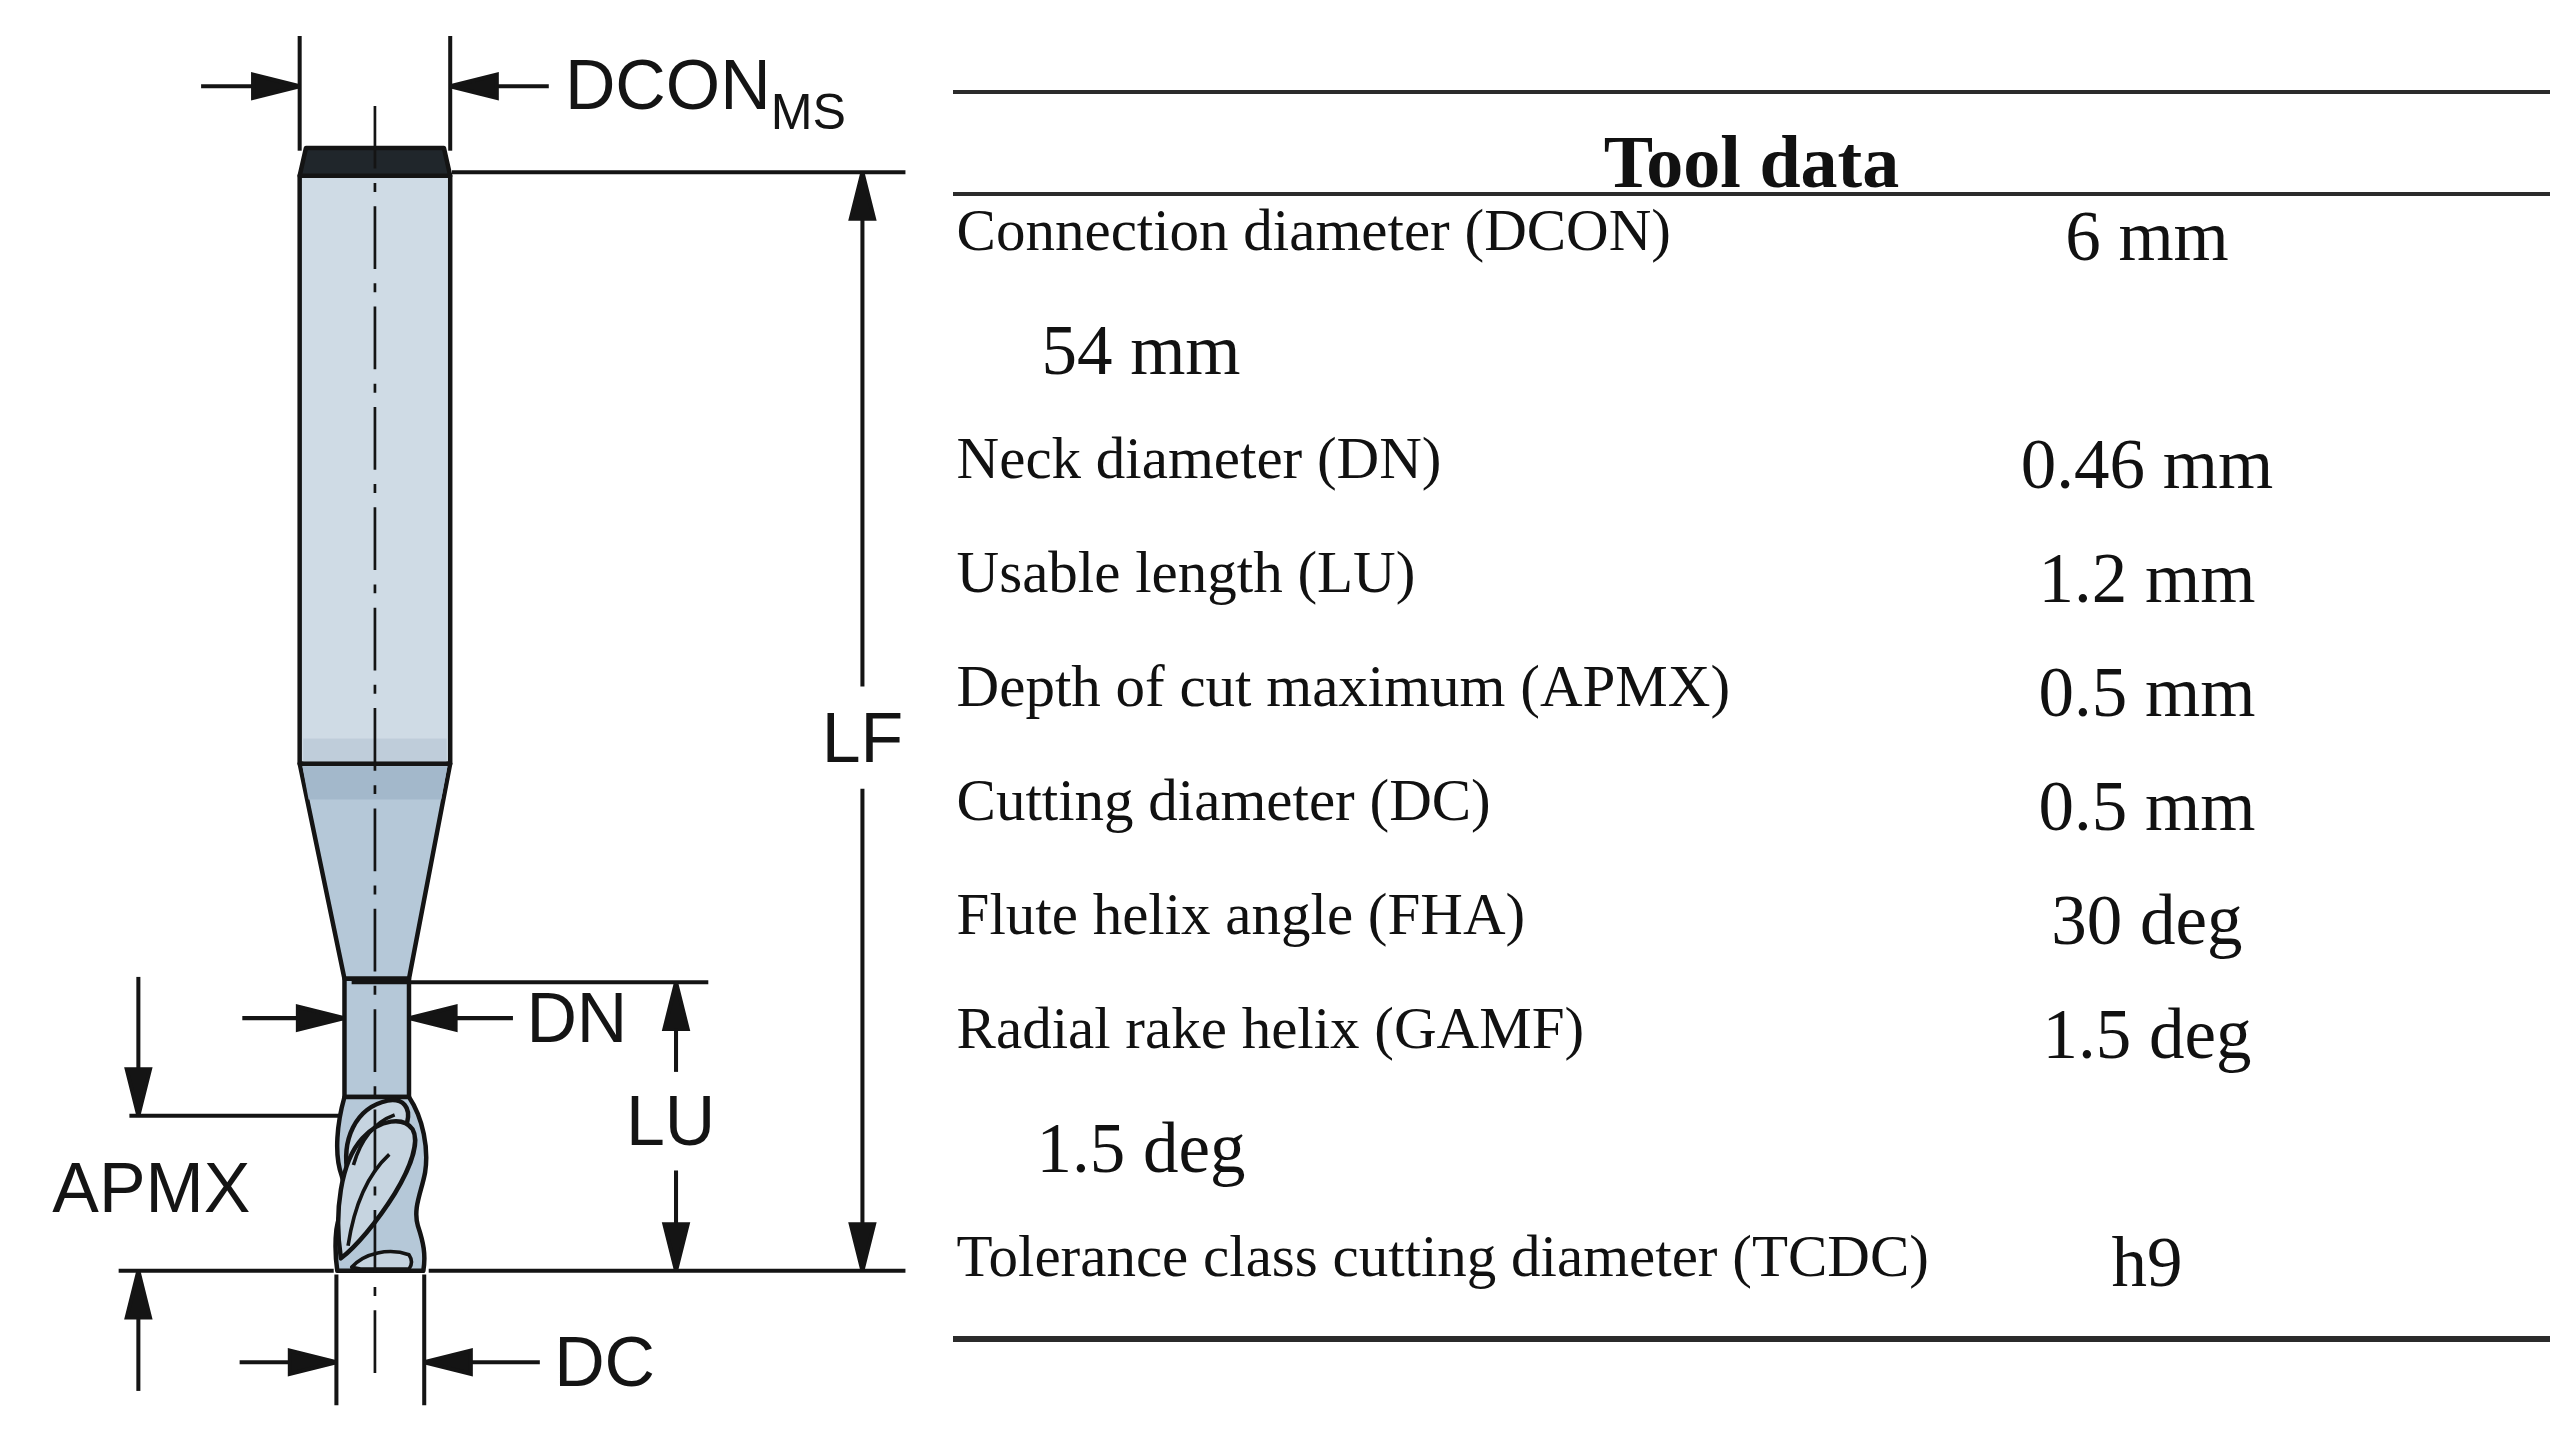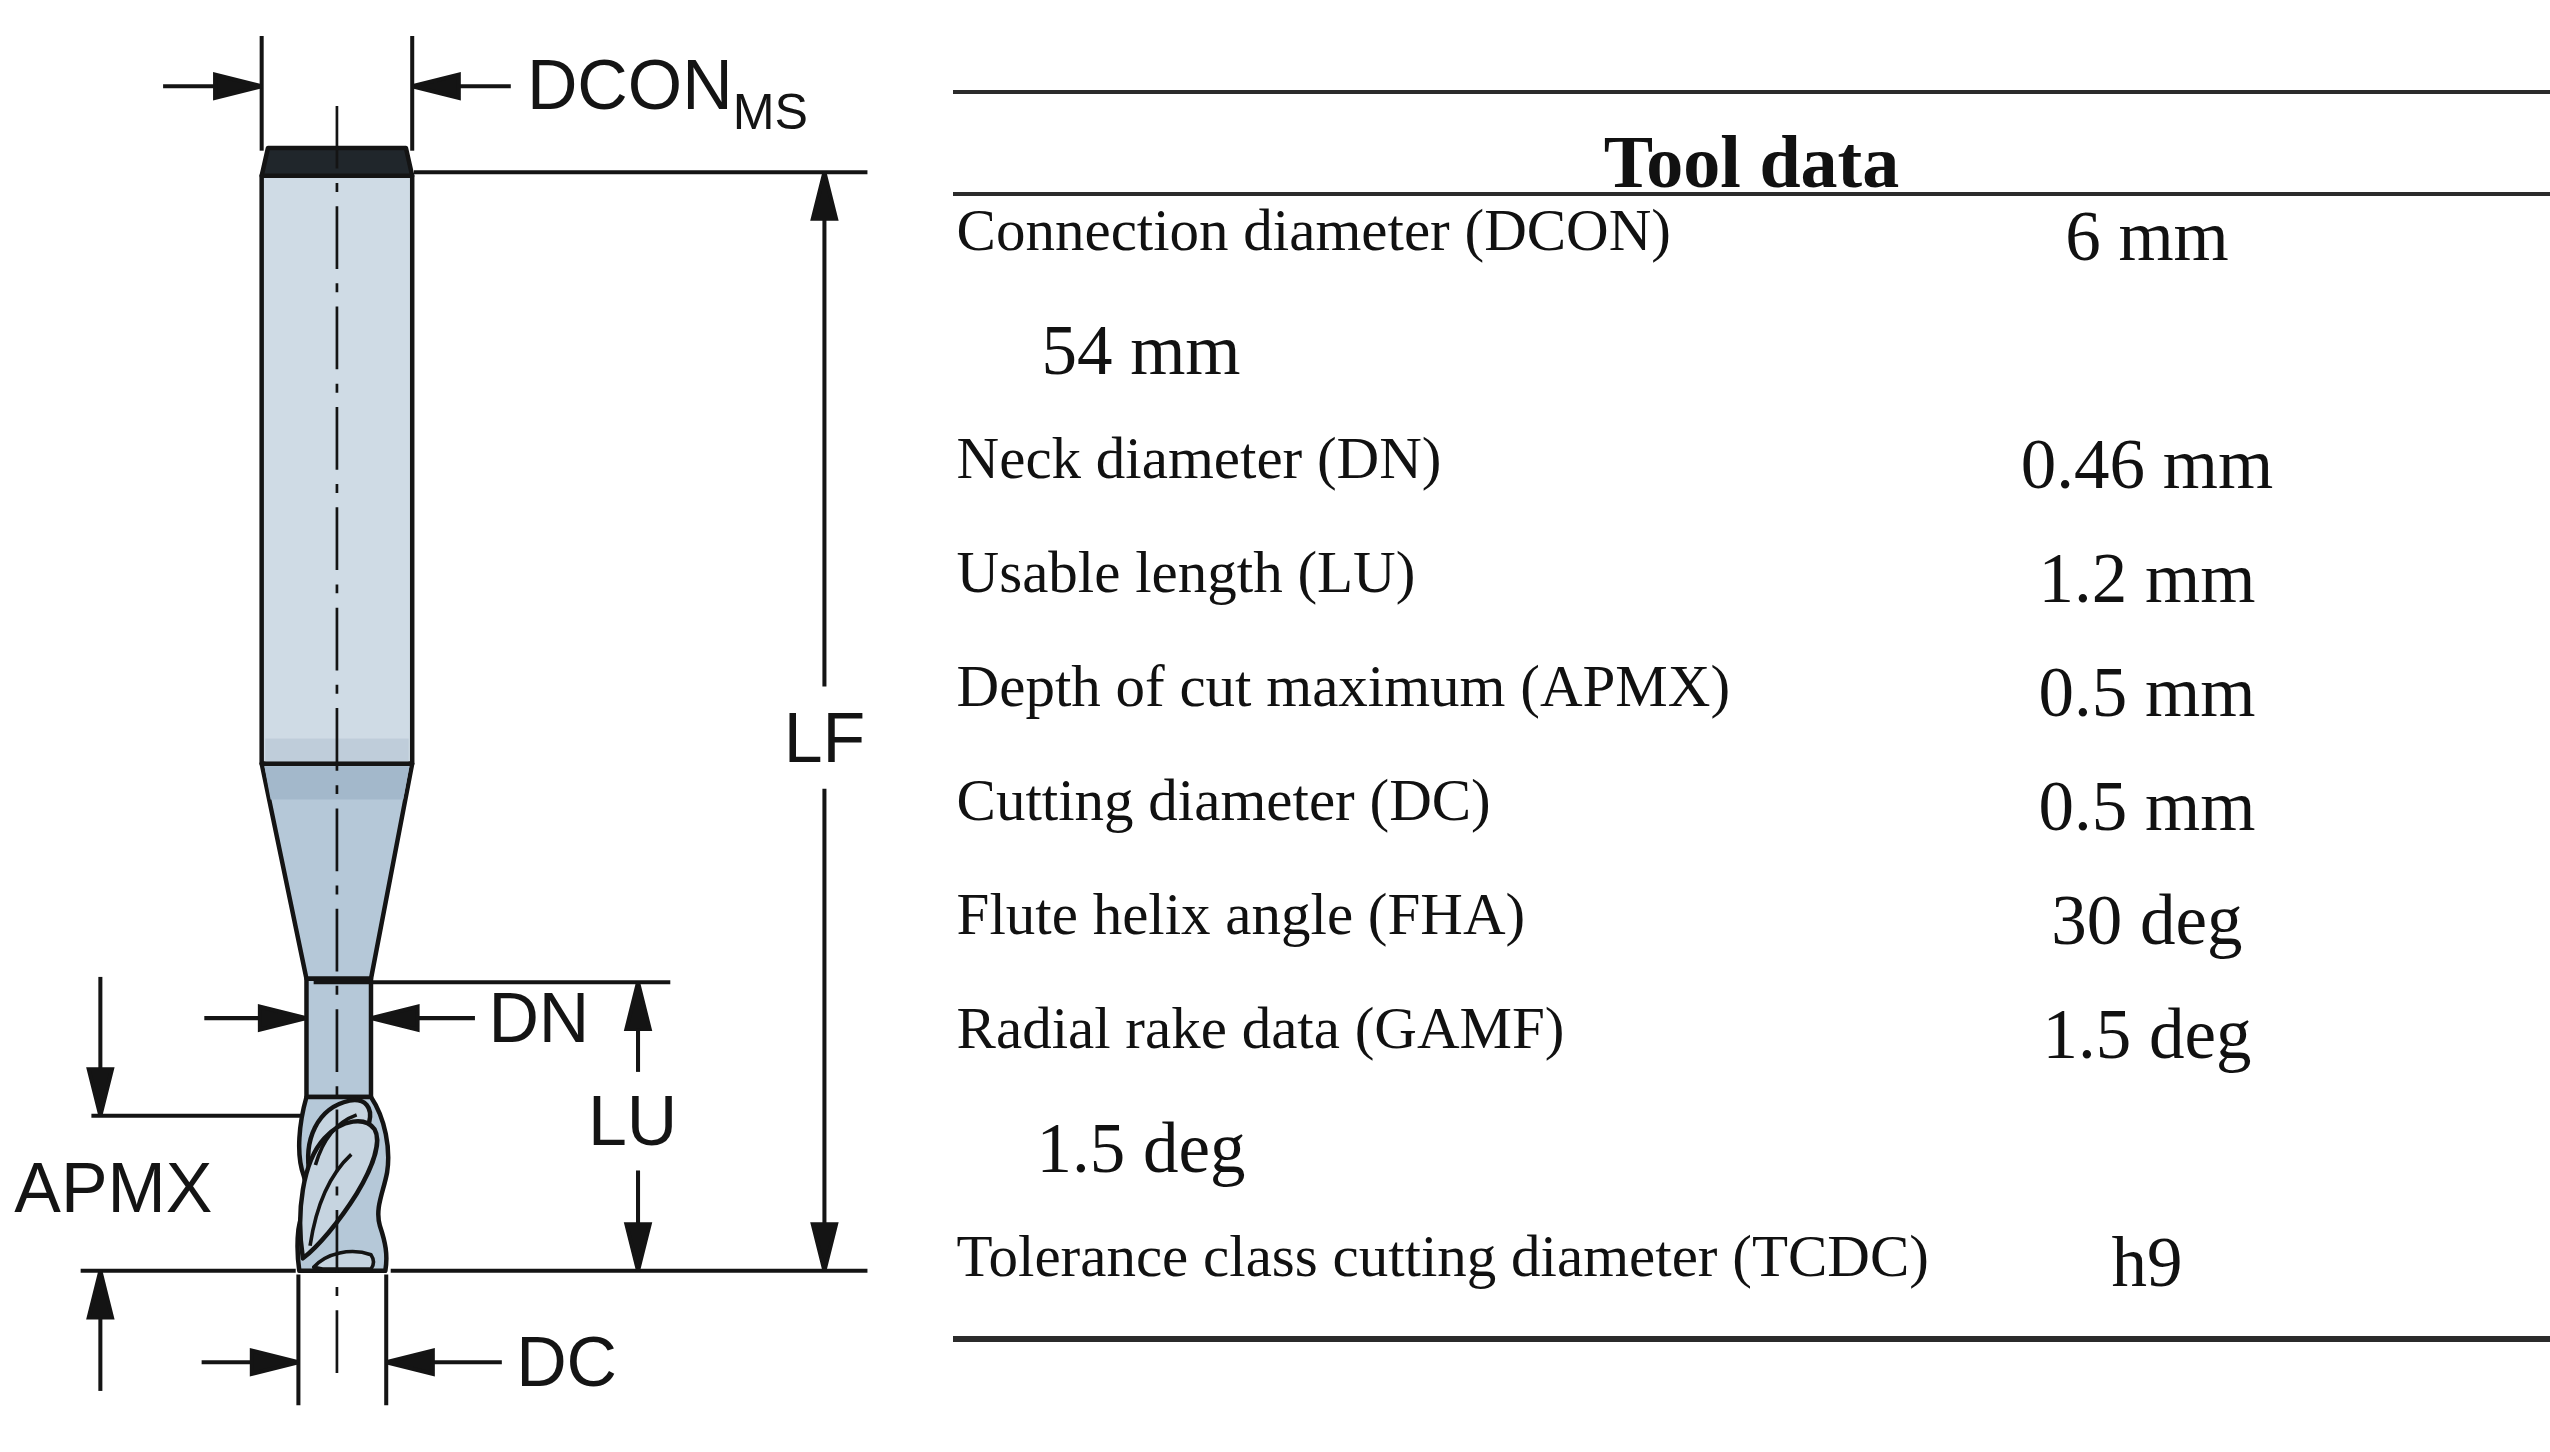--- a/index.html
+++ b/index.html
@@ -1,21 +1,21 @@
 <!DOCTYPE html>
 <html style="font-size:14.3px"><head>
 <meta charset="utf-8">
 <style>
   html,body{margin:0;padding:0;background:#ffffff;}
   body{width:2550px;height:1452px;position:relative;overflow:hidden;
        font-family:"Liberation Serif", serif;color:#111;}
   .stage{position:absolute;inset:0;}
 
   
-  .drawing{position:absolute;left:0;top:0;width:923px;height:1452px;}
+  .drawing{position:absolute;left:0;top:0;width:923px;height:1452px;padding-left:38px;}
   .drawing svg{display:block;width:100%;height:100%;}
   .dimtext{font-family:"Liberation Sans", sans-serif;font-size:78px;fill:#141414;}
   .dimsub{font-family:"Liberation Sans", sans-serif;font-size:56px;fill:#141414;}
 
   
   .tooltable{position:absolute;left:953px;top:90px;width:1597px;
              border-top:4.5px solid #2b2b2b;}
   .tooltable .title-row{height:98px;display:flex;align-items:center;justify-content:center;
              border-bottom:4.5px solid #2b2b2b;}
   .tooltable .title-row span{font-weight:bold;font-size:74px;margin-top:39px;}
@@ -149,21 +149,21 @@
           <span class="lbl">Cutting diameter (DC)</span>
           <span class="val">0.5 mm</span>
         </div>
 
         <div class="trow">
           <span class="lbl">Flute helix angle (FHA)</span>
           <span class="val">30 deg</span>
         </div>
 
         <div class="trow">
-          <span class="lbl">Radial rake data (GAMF)</span>
+          <span class="lbl">Radial rake helix (GAMF)</span>
           <span class="val">1.5 deg</span>
         </div>
 
         <div class="trow">
           <span class="val">1.5 deg</span>
         </div>
 
         <div class="trow">
           <span class="lbl">Tolerance class cutting diameter (TCDC)</span>
           <span class="val">h9</span>

